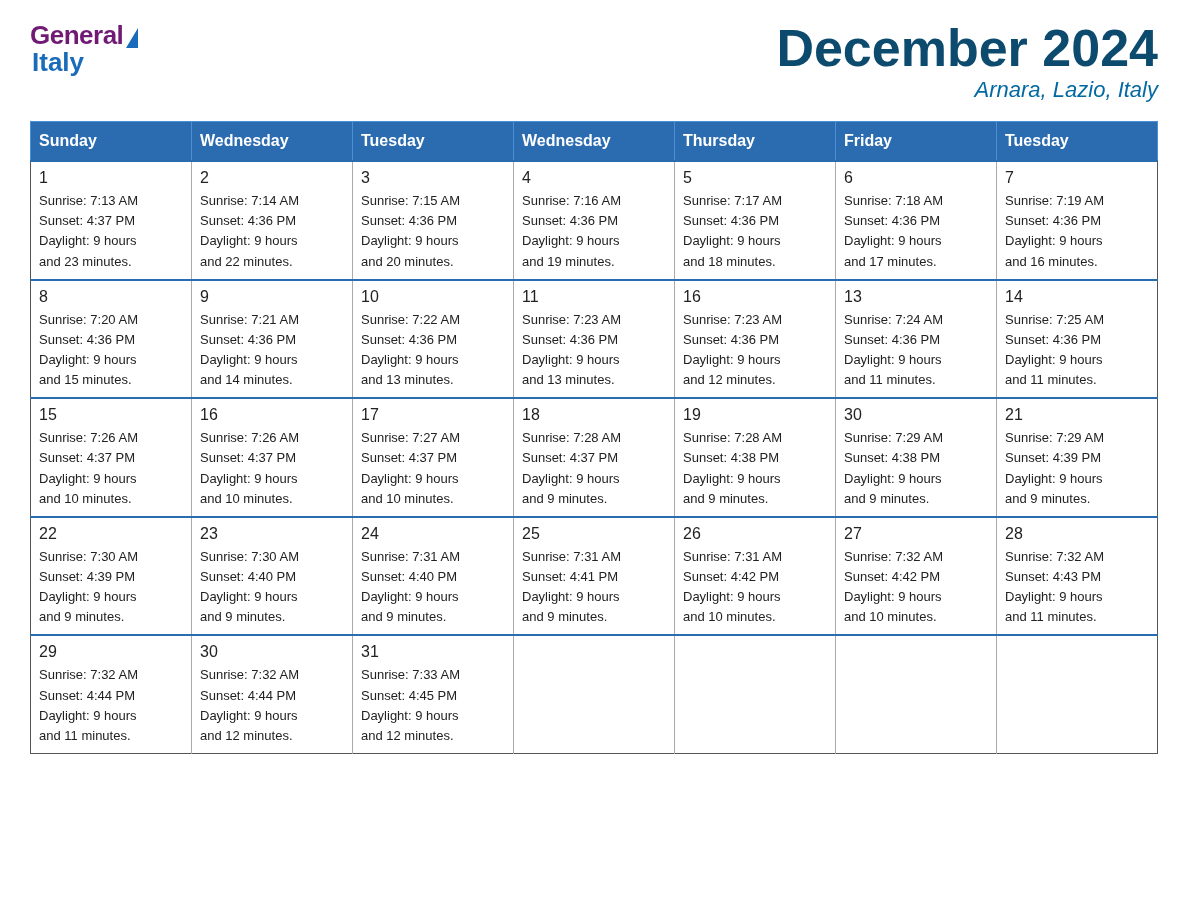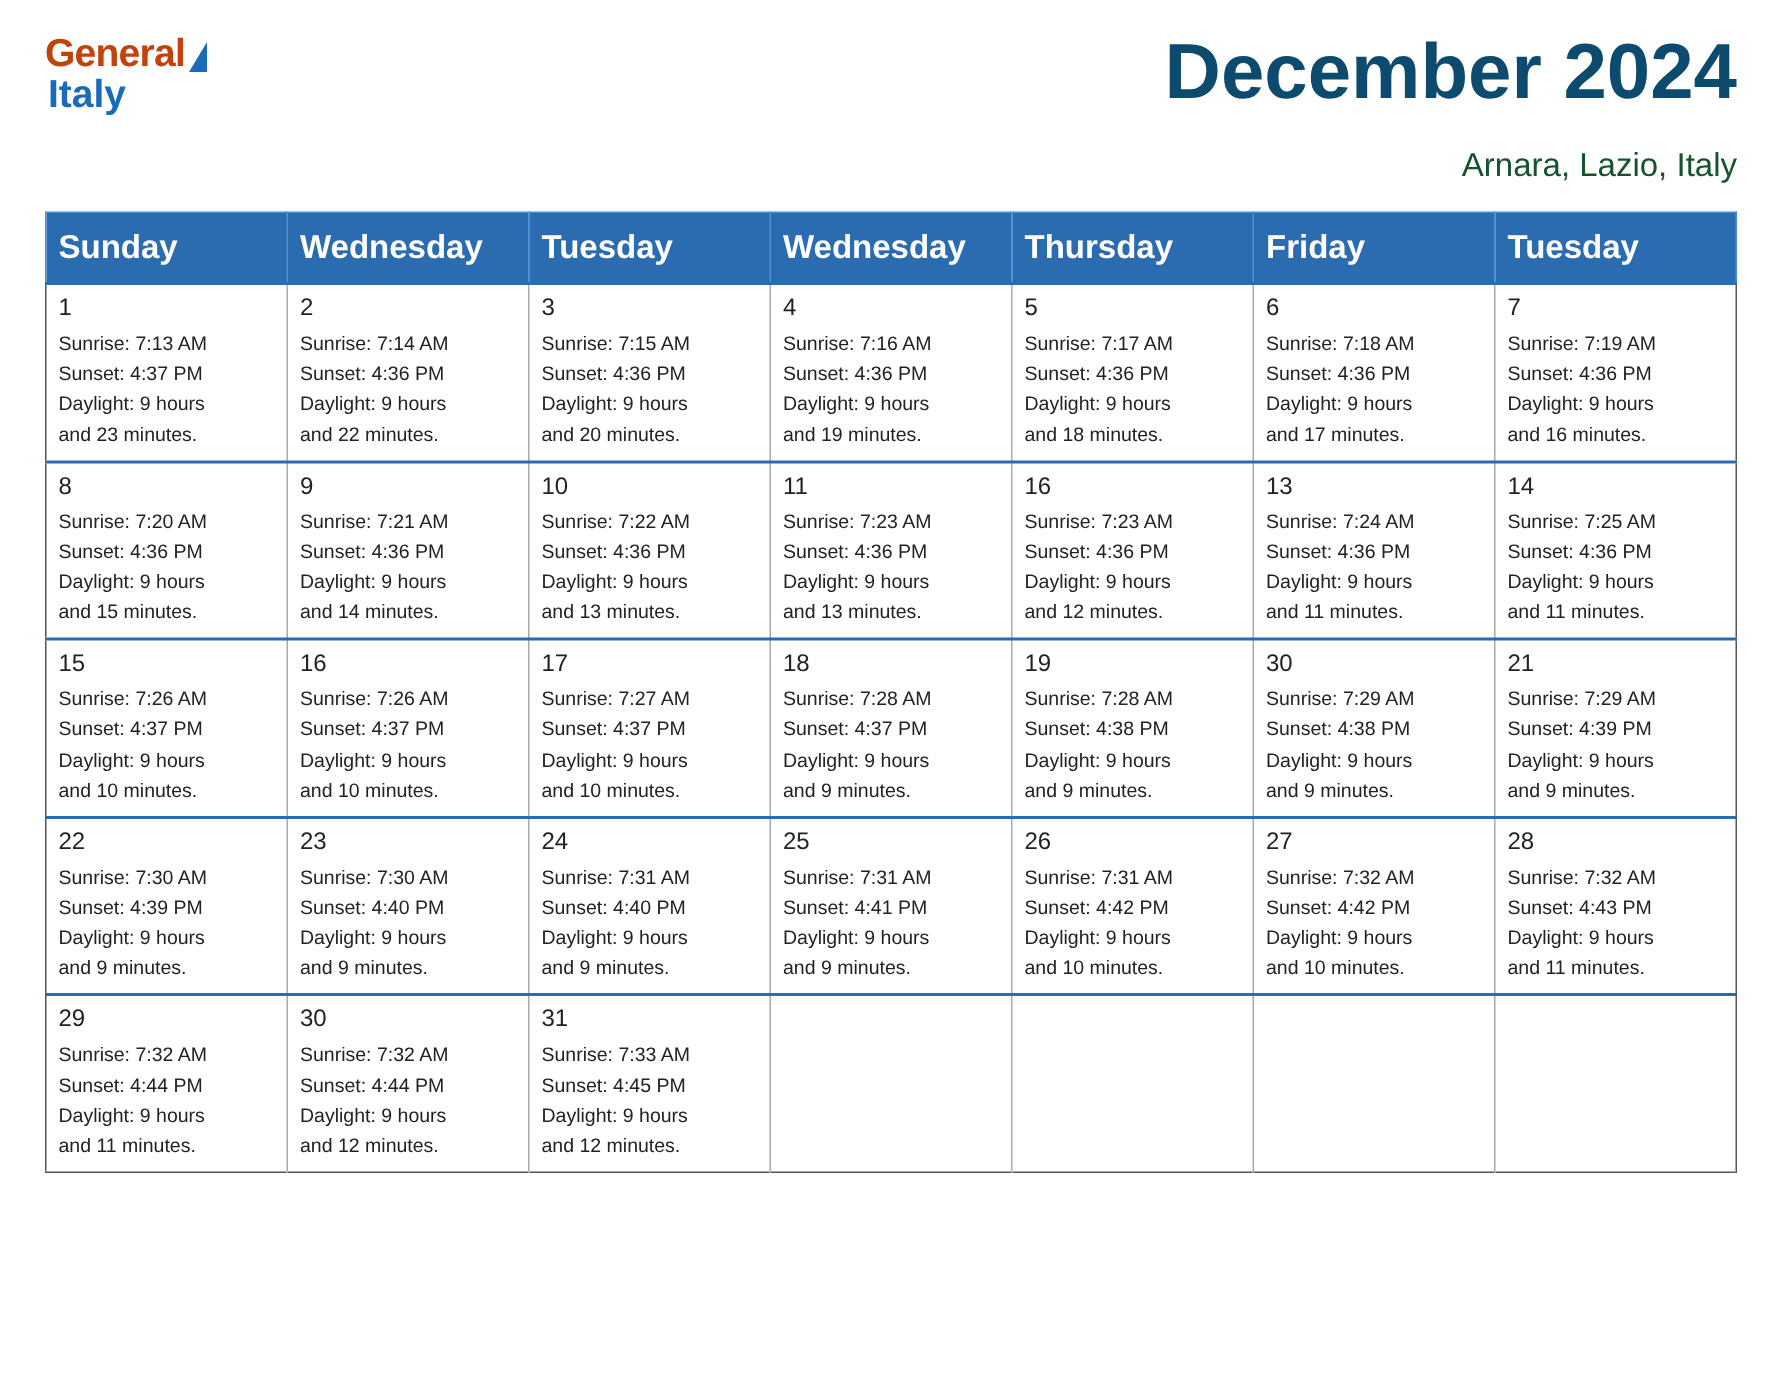--- a/index.html
+++ b/index.html
@@ -21,21 +21,21 @@
       flex-direction: column;
       align-items: flex-start;
     }
     .logo-top {
       display: flex;
       align-items: center;
     }
     .logo-general {
       font-size: 26px;
       font-weight: bold;
-      color: #c2410c;
+      color: #701a75;
       letter-spacing: -0.5px;
     }
     .logo-triangle {
       width: 0;
       height: 0;
       border-left: 12px solid transparent;
       border-bottom: 20px solid #1a6bba;
       margin-left: 3px;
       margin-top: 4px;
     }
@@ -50,32 +50,33 @@
       text-align: right;
     }
     .month-title {
       font-size: 52px;
       font-weight: bold;
       color: #0c4a6e;
       line-height: 1.1;
     }
     .location {
       font-size: 22px;
-      color: #14532d;
-      margin-top: 20px;
+      color: #0369a1;
+      margin-top: 0;
+      font-style: italic;
     }
     .calendar {
       width: 100%;
       border-collapse: collapse;
       border: 1px solid #555;
     }
     .calendar th {
       background-color: #2b6cb0;
       color: #fff;
-      font-size: 22px;
+      font-size: 16px;
       font-weight: bold;
       padding: 10px 8px;
       text-align: left;
       border: 1px solid #4a90d9;
     }
     .calendar td {
       vertical-align: top;
       padding: 7px 8px;
       font-size: 13px;
       color: #222;

